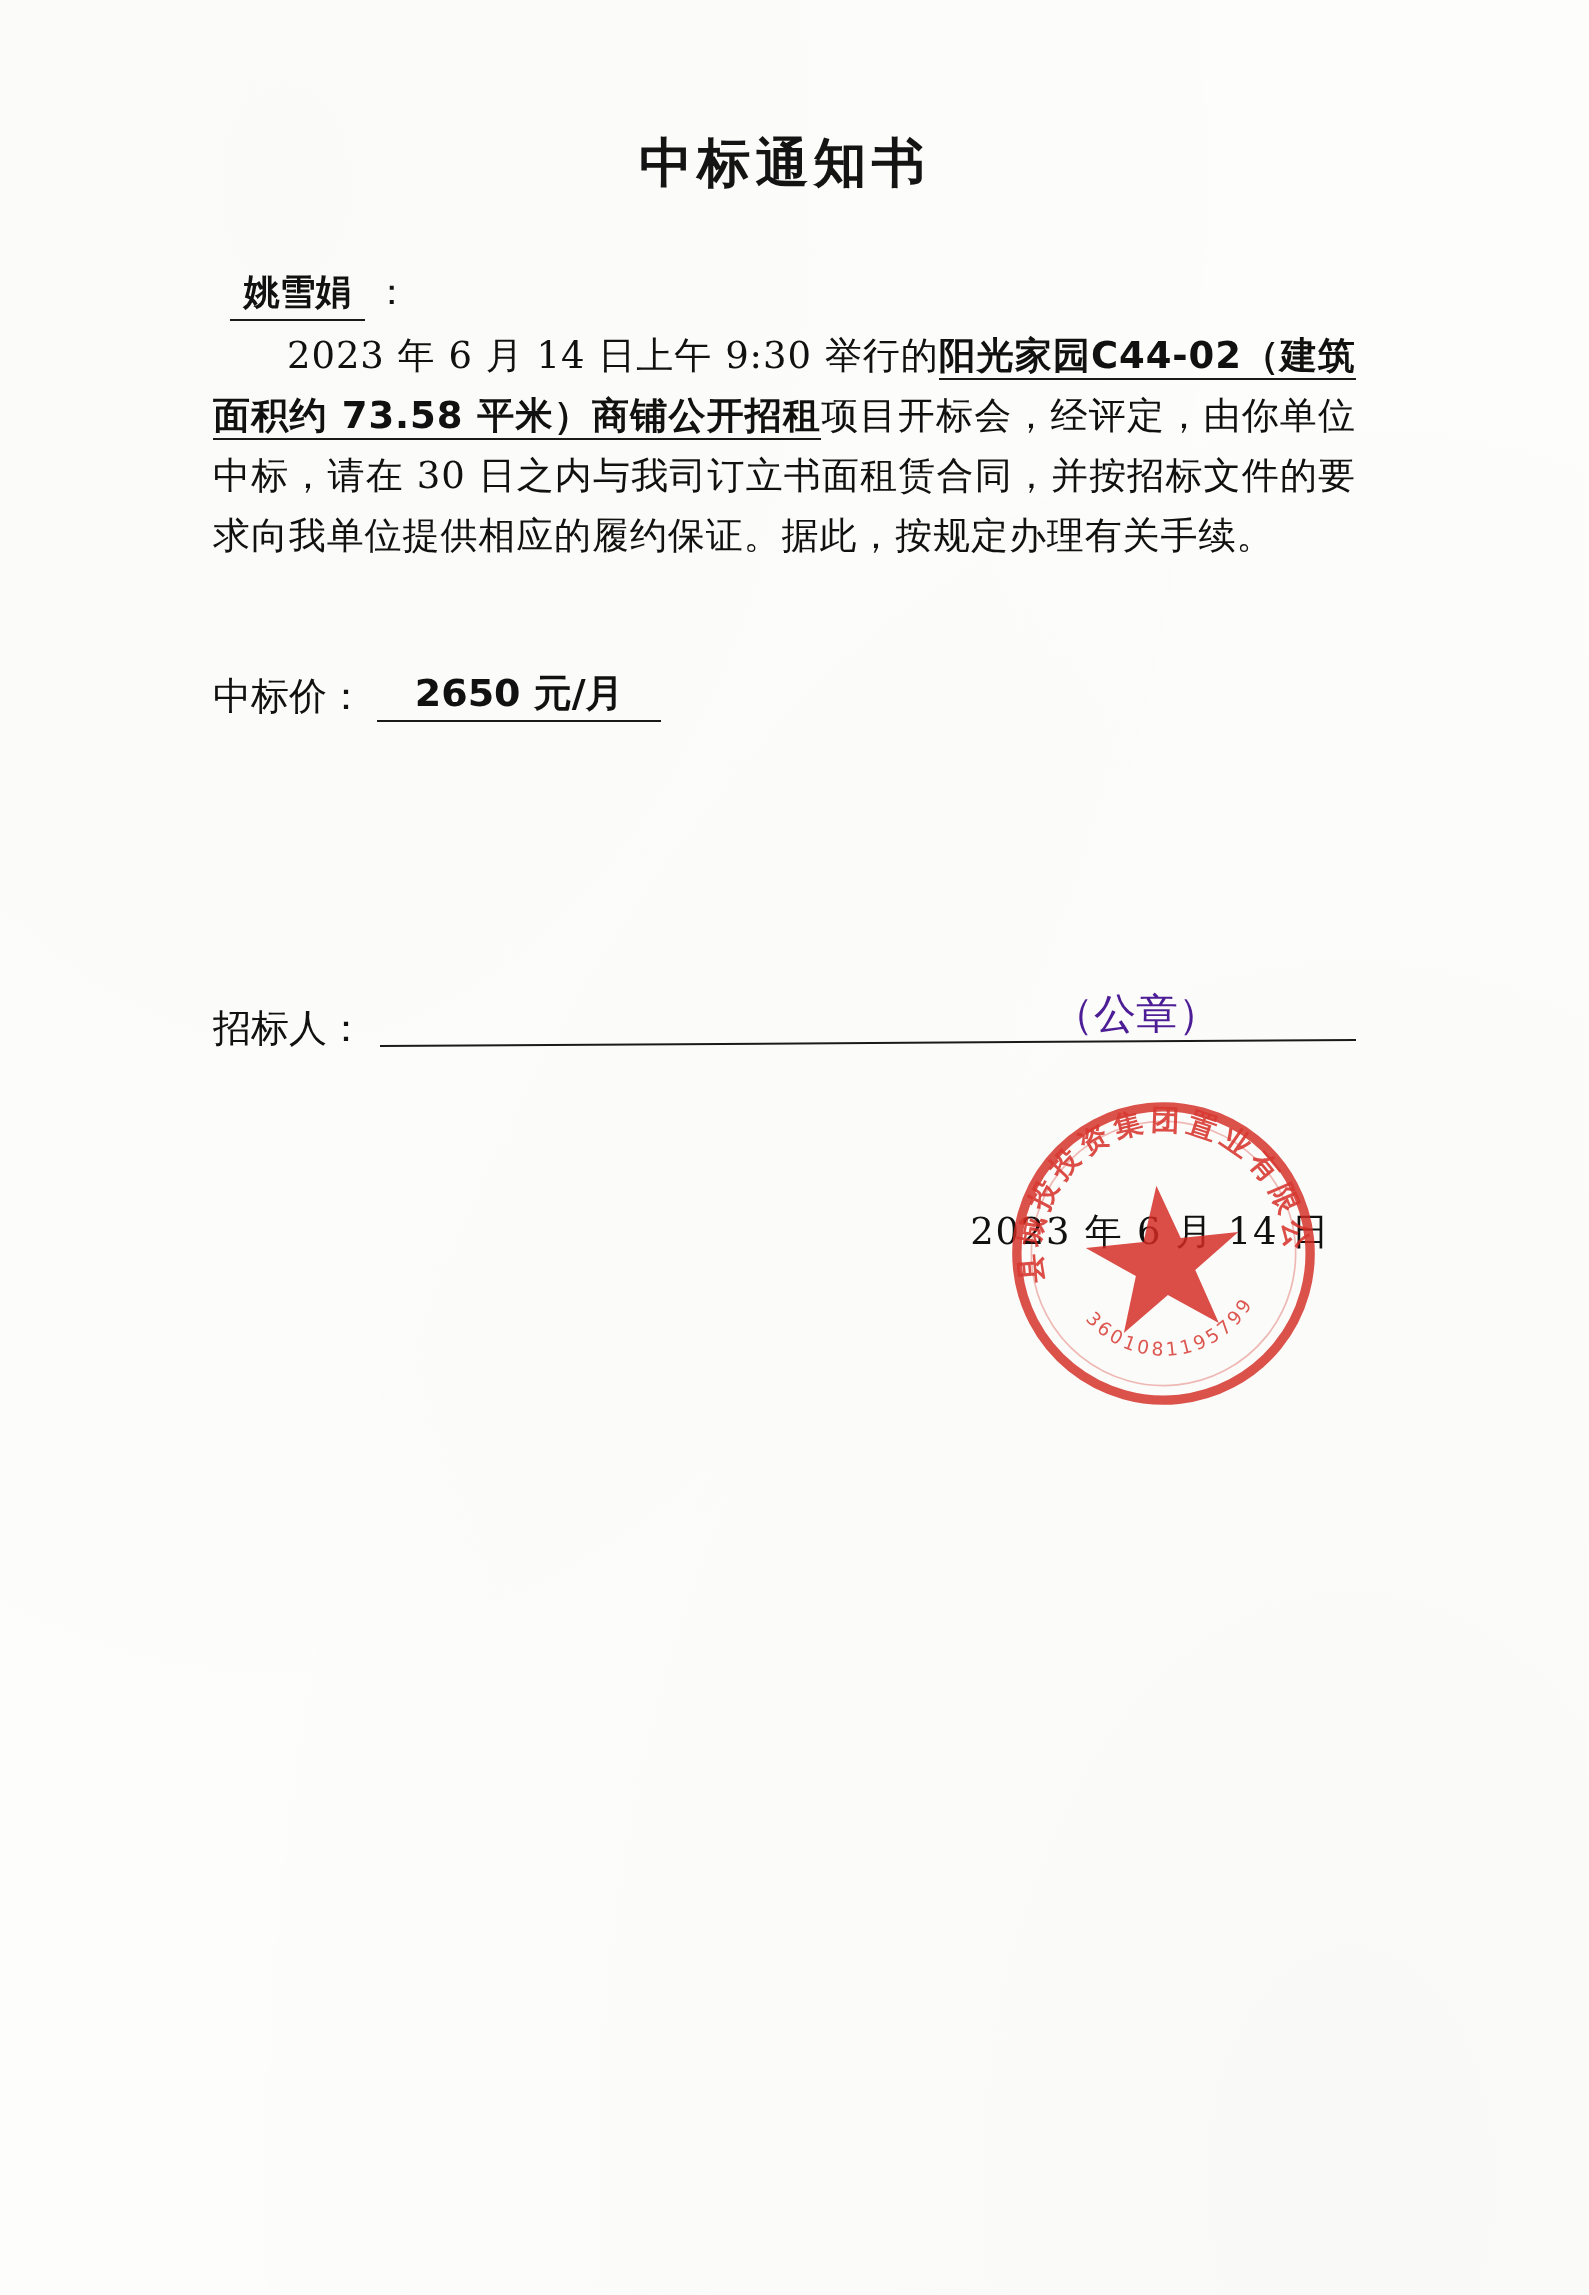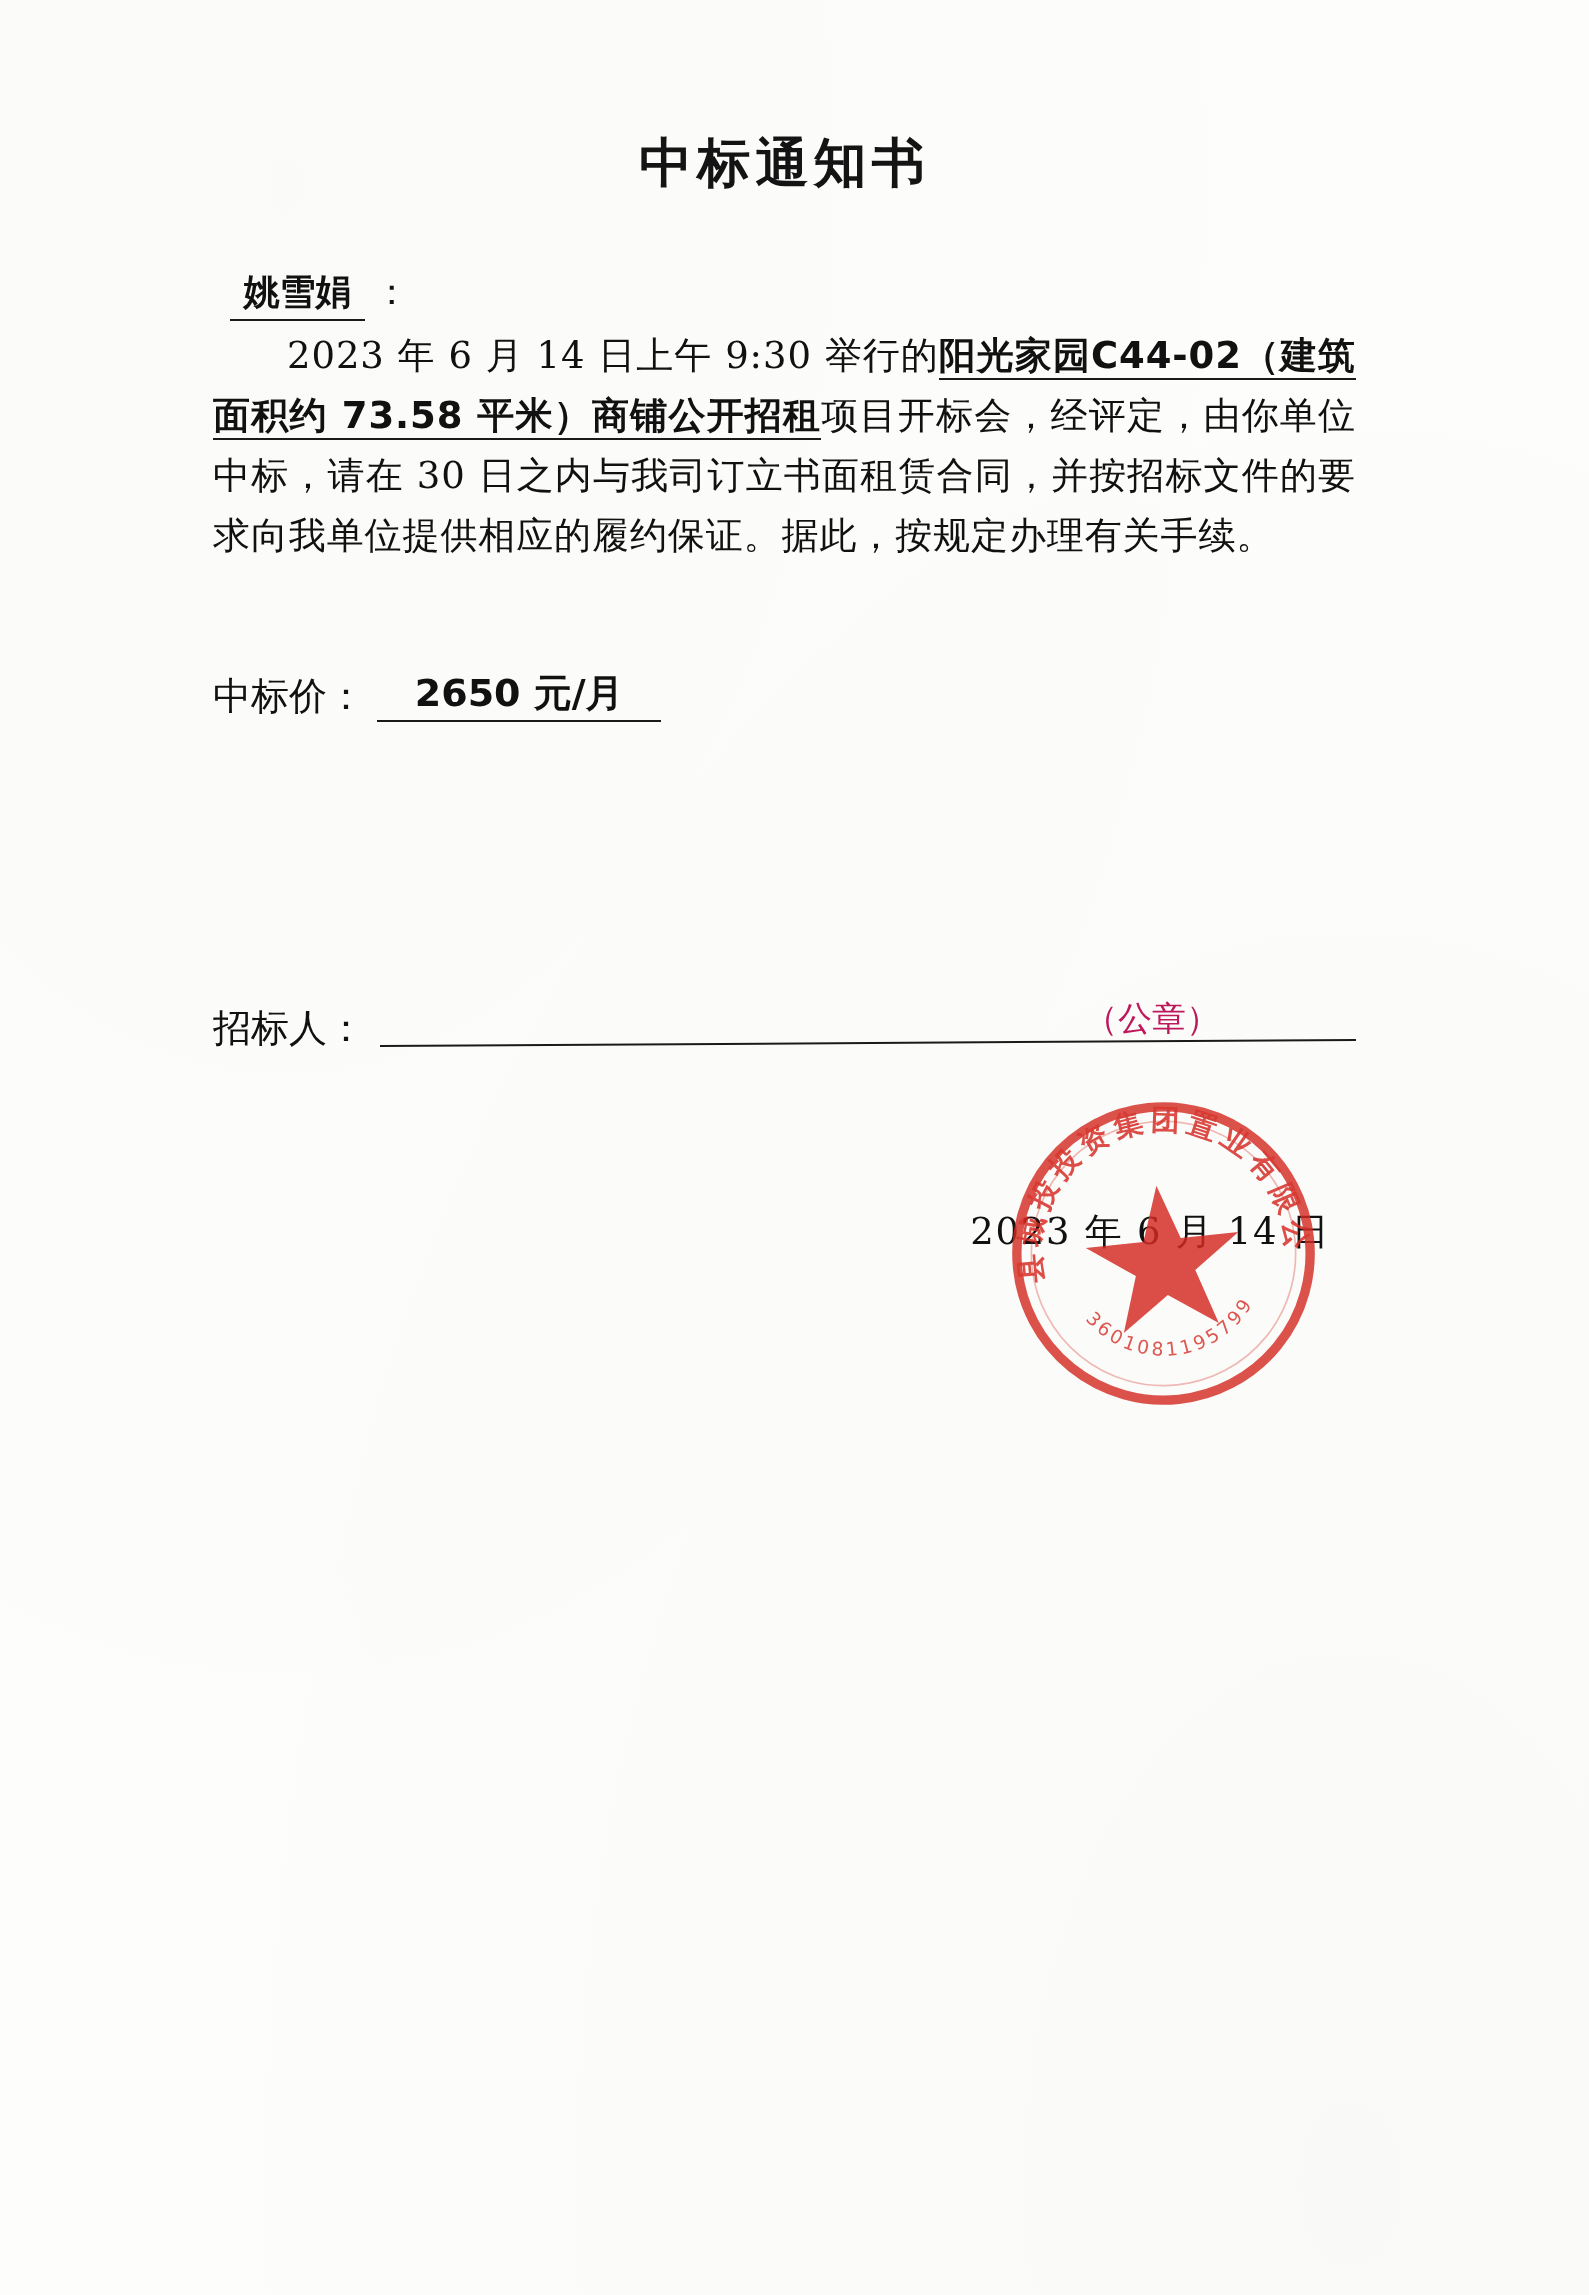--- a/index.html
+++ b/index.html
@@ -120,22 +120,22 @@
     border-bottom: 2.6px solid #1a1a1a;
     margin-left: 15.3px;
     margin-bottom: 10.2px;
     transform: rotate(-0.35deg);
   }
 
   .seal-note {
     position: absolute;
     right: 136px;
     bottom: 12px;
-    font-size: 34px;
-    color: #be185d;
+    font-size: 42px;
+    color: #4c1d95;
     z-index: 3;
   }
 
   .date-row {
     margin-top: 153px;
     font-size: 37px;
     text-align: right;
     padding-right: 25.6px;
     letter-spacing: 1.7px;
   }

